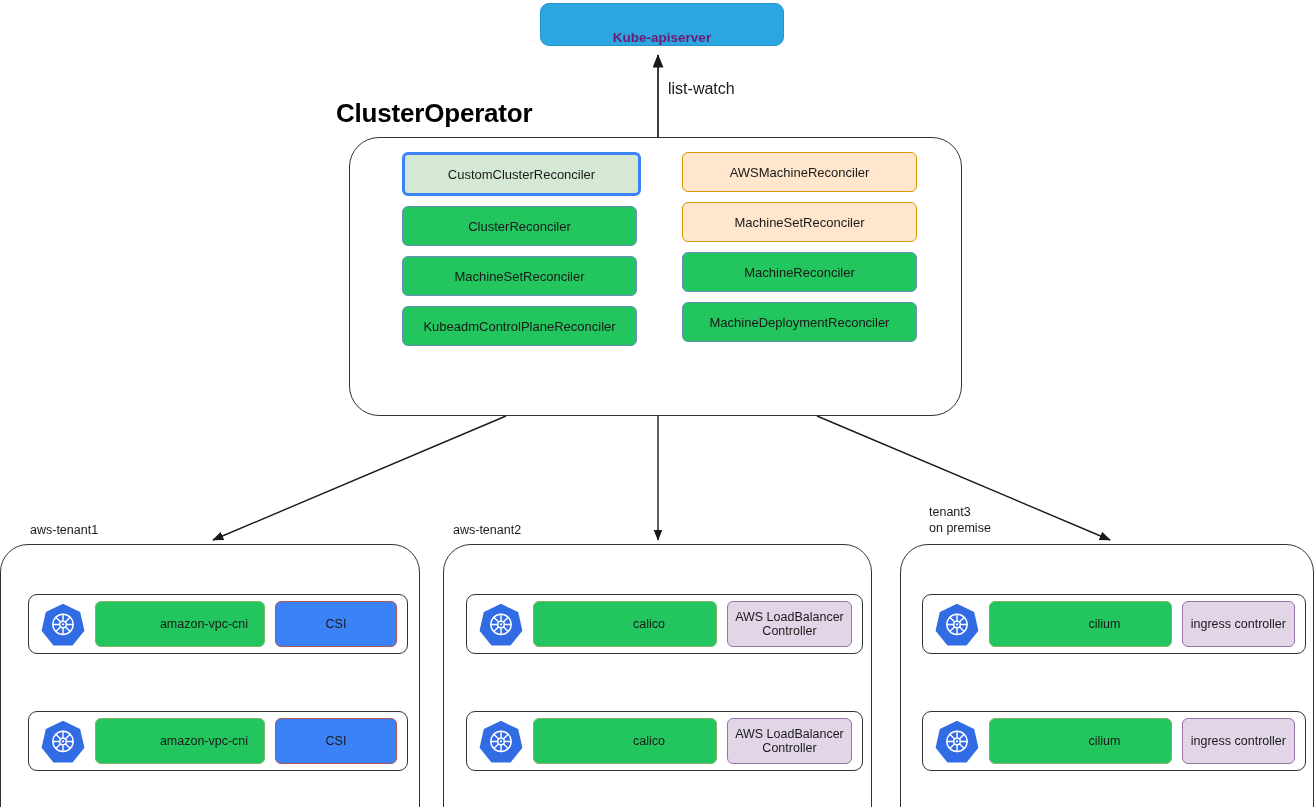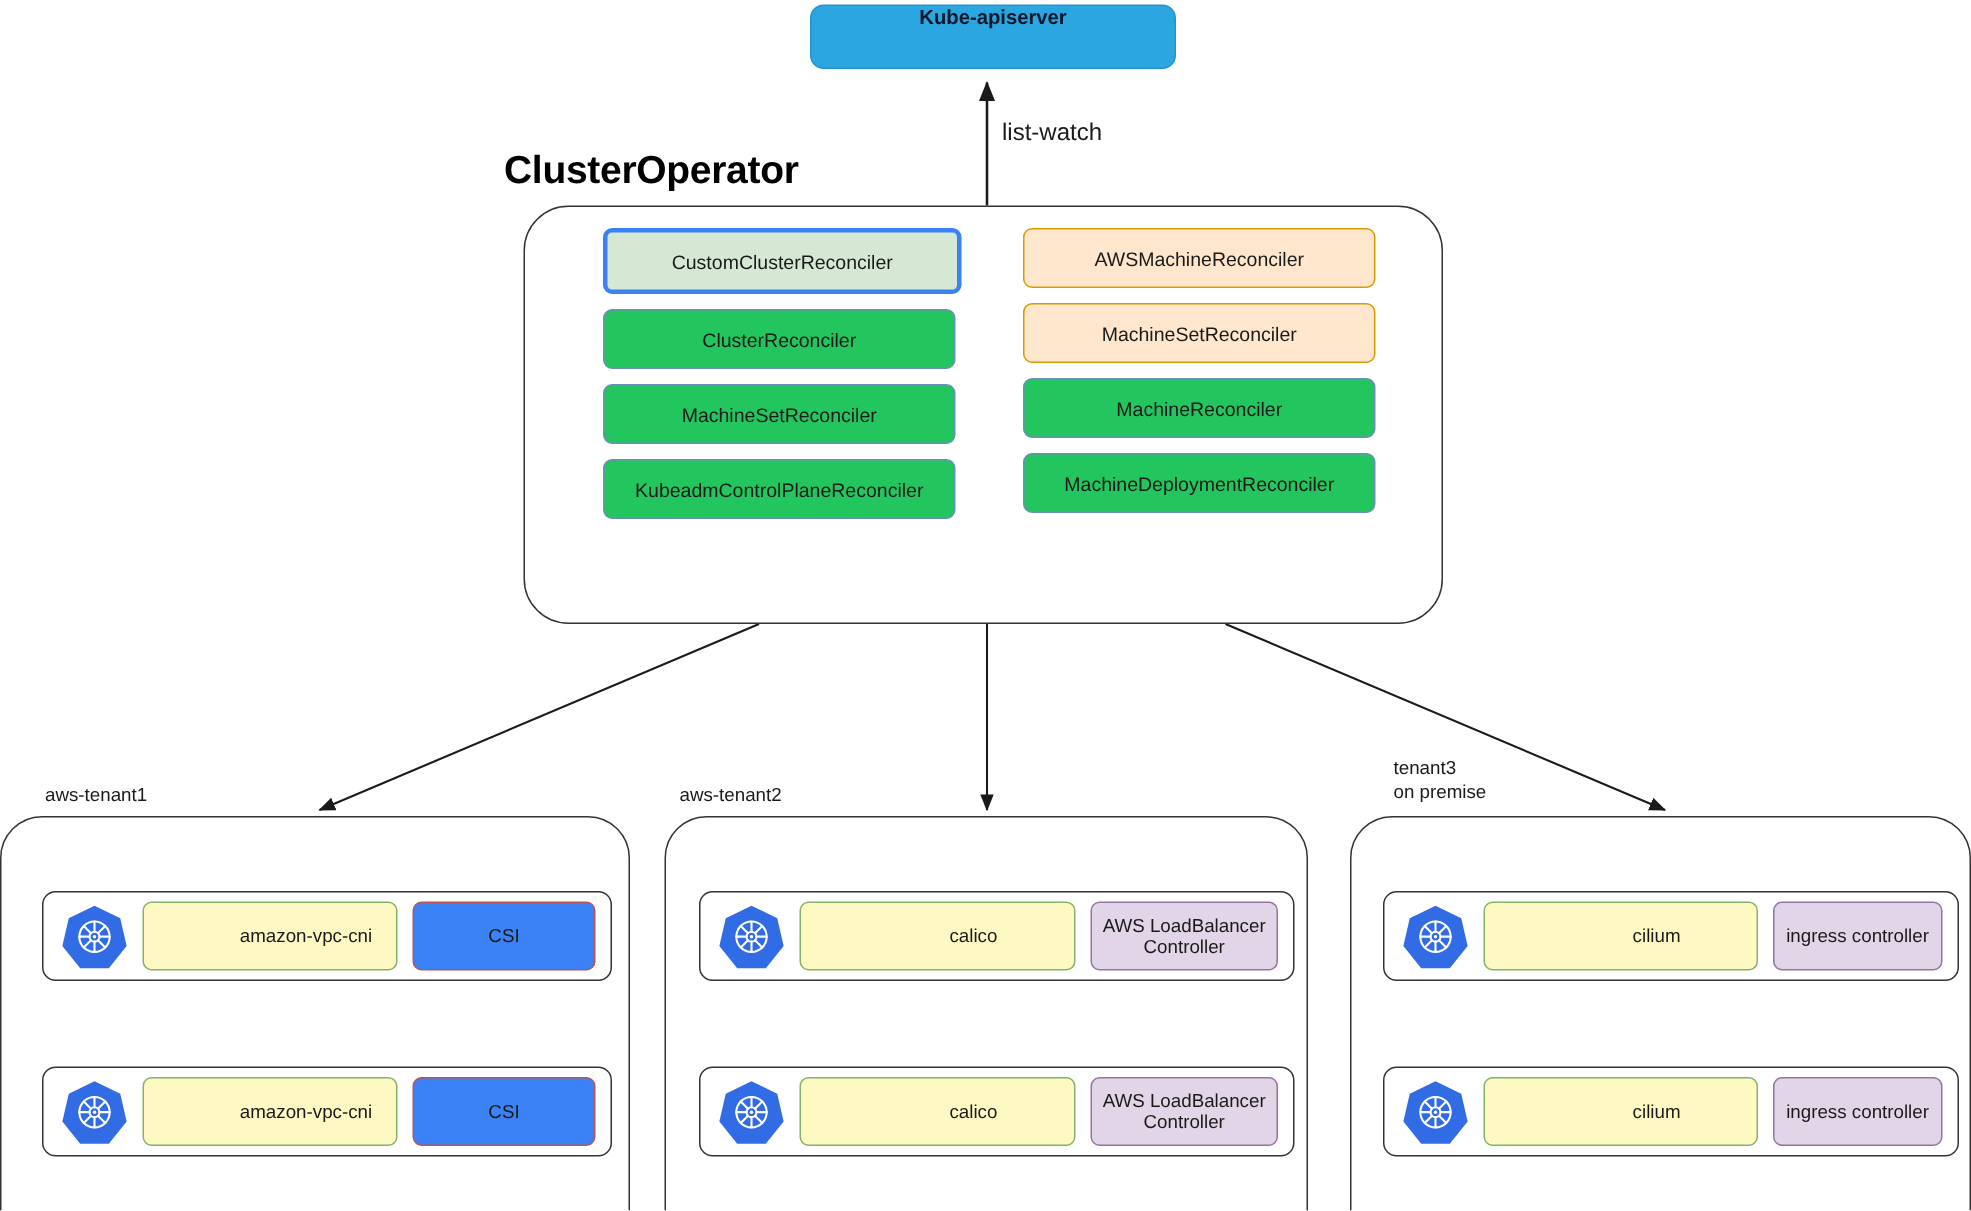--- a/index.html
+++ b/index.html
@@ -20,22 +20,22 @@
   }
   .abs { position: absolute; box-sizing: border-box; }
 
   
   .apiserver {
     left: 540px; top: 3px;
     width: 244px; height: 43px;
     background: #2ba6e0;
     border: 1px solid #2494cc;
     border-radius: 9px;
-    display: flex; align-items: flex-start; justify-content: center;
-    color: #0f172a;
+    display: flex; align-items: flex-end; justify-content: center;
+    color: #701a75;
     font-size: 13.5px;
     font-weight: bold;
   }
 
   
   .small-label {
     font-size: 16px;
     color: #1a1a1a;
     white-space: pre-line;
     line-height: 1.22;
@@ -97,21 +97,21 @@
   .addon {
     height: 44px;
     border-radius: 6px;
     display: flex; align-items: center; justify-content: center;
     font-size: 12.5px;
     color: #1a1a1a;
     text-align: center;
     line-height: 1.15;
     margin-right: 10px;
   }
-  .addon.green  { background: #fef9c3; border: 1px solid #82b366; padding-left: 48px; }
+  .addon.green  { background: #22c55e; border: 1px solid #82b366; padding-left: 48px; }
   .addon.red    { background: #3b82f6; border: 1px solid #b85450; }
   .addon.purple { background: #e1d5e7; border: 1px solid #9673a6; }
 
   svg.overlay {
     position: absolute; left: 0; top: 0;
     width: 1314px; height: 807px;
     pointer-events: none;
   }
 </style>
 </head>

